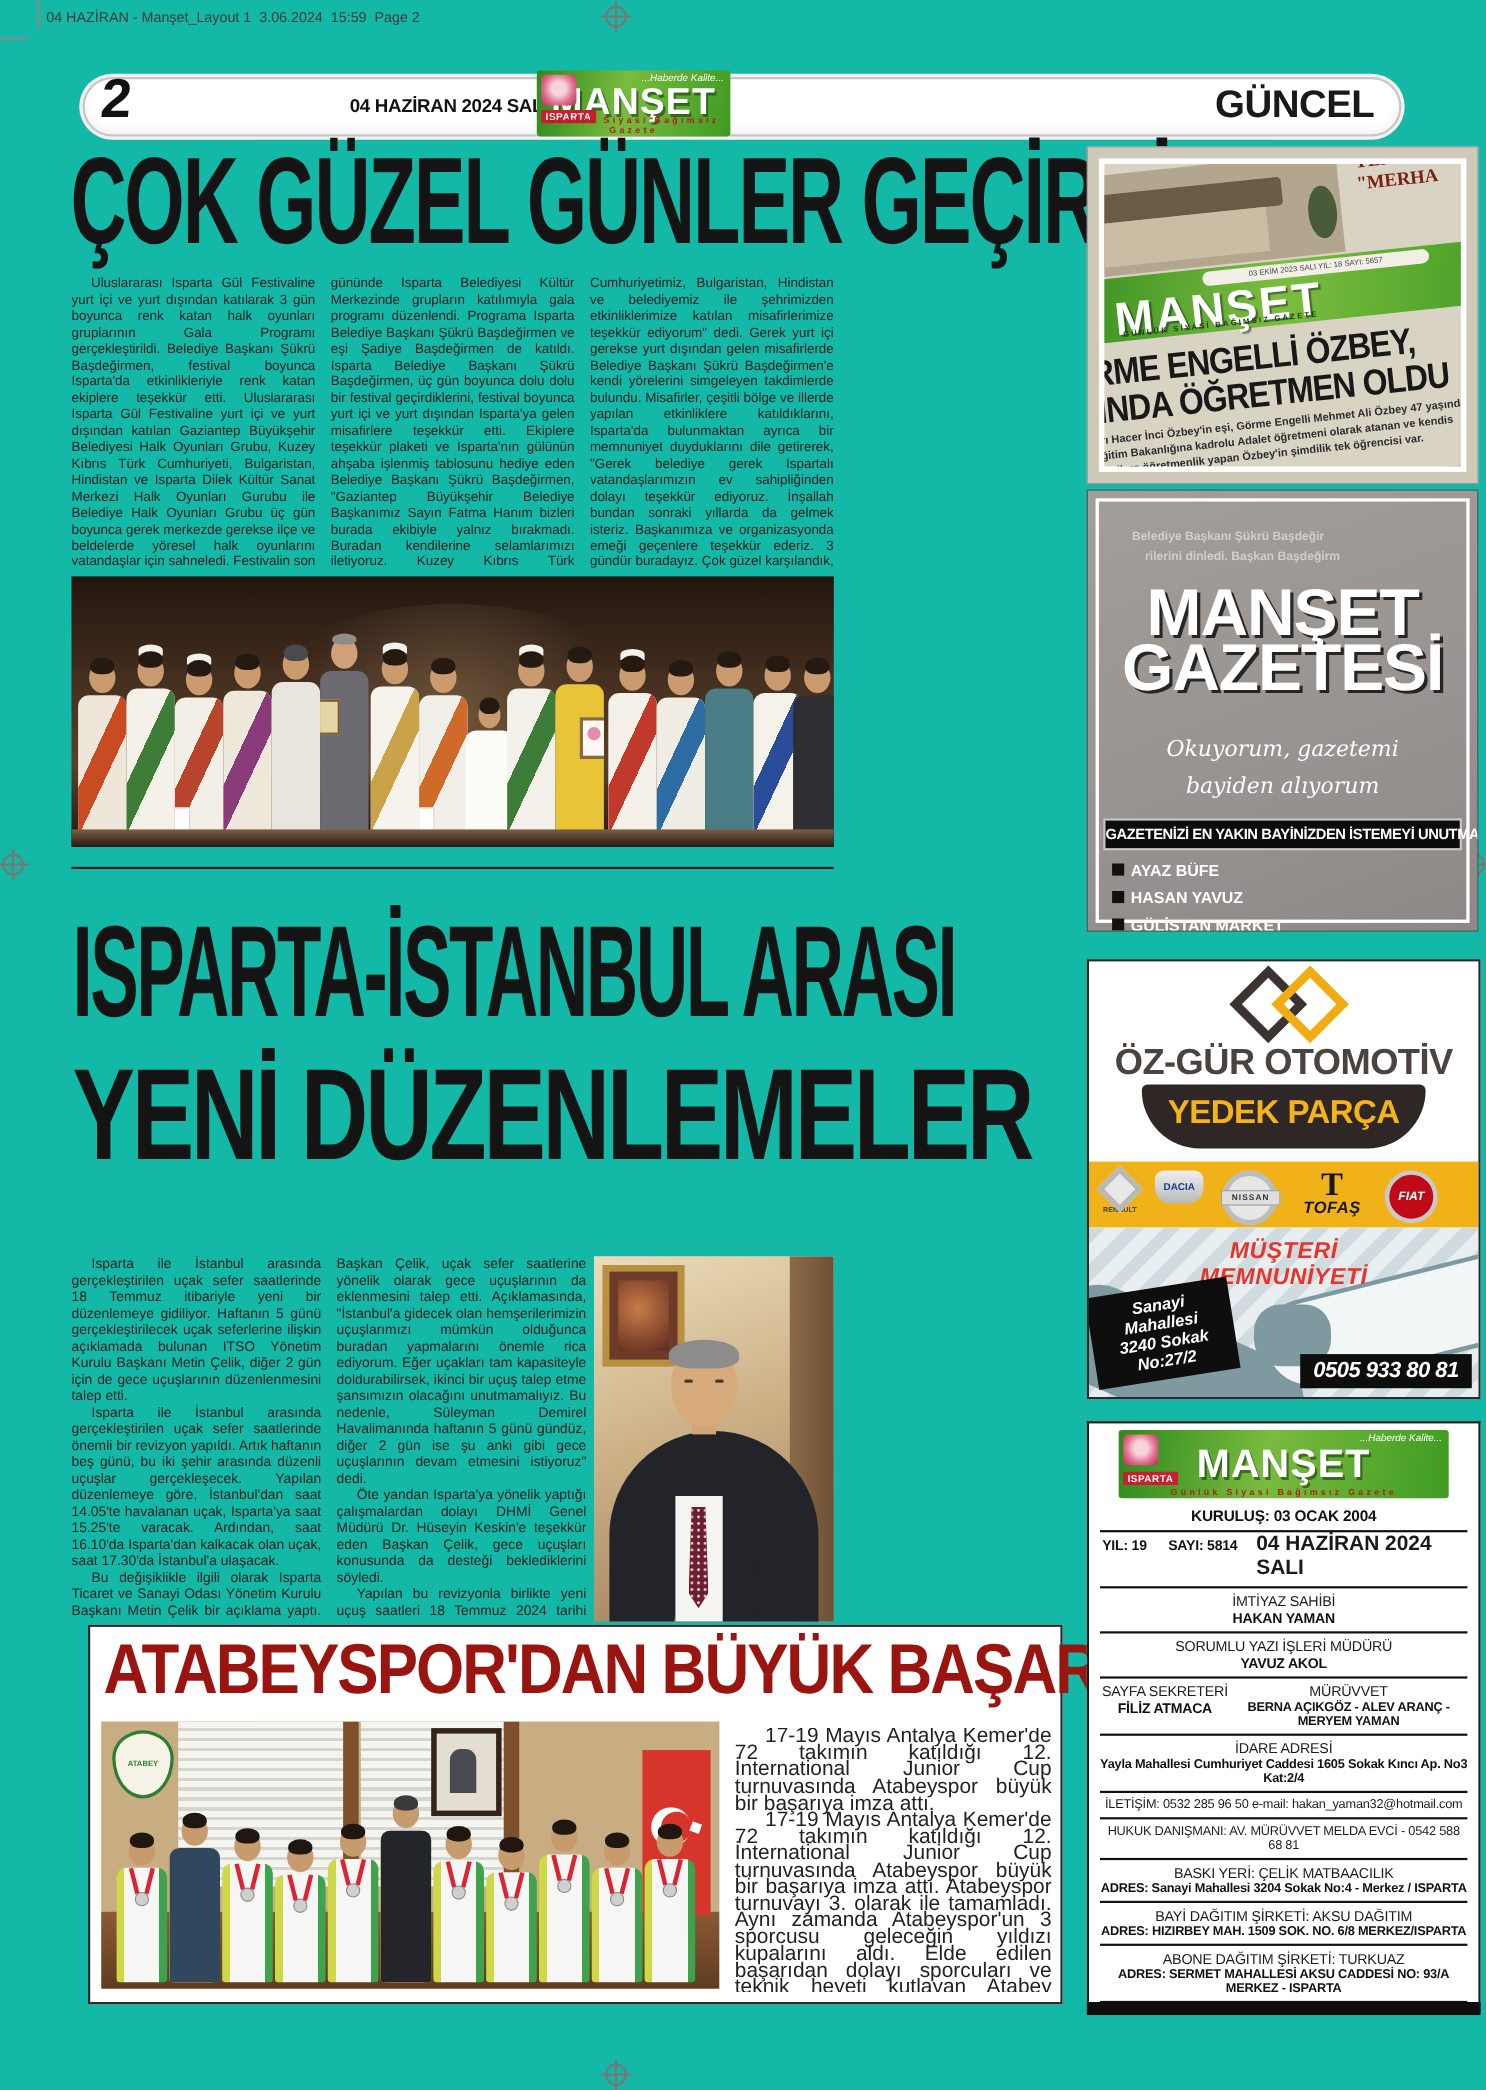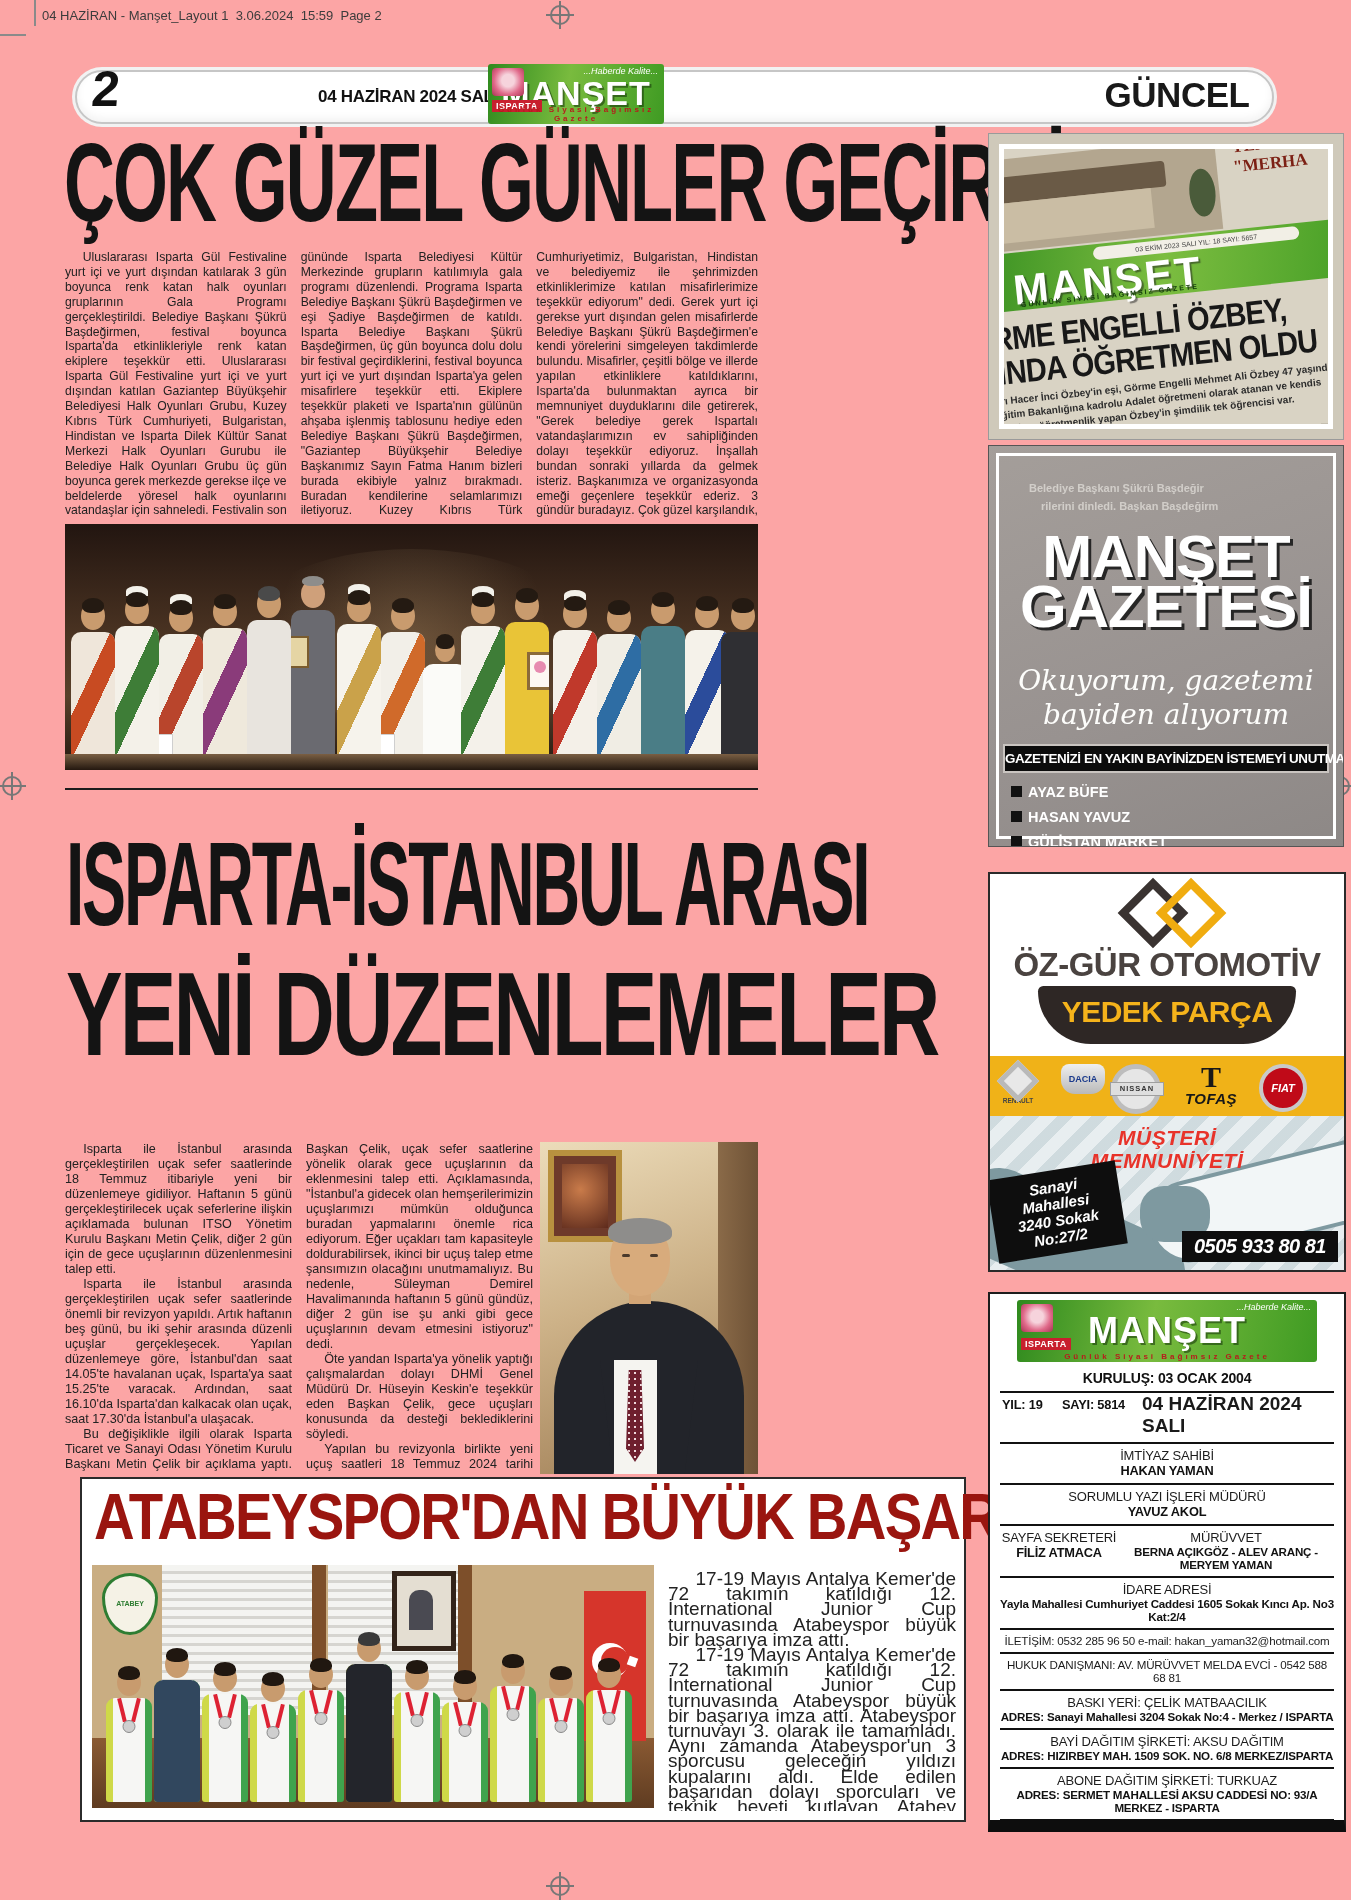--- a/index.html
+++ b/index.html
@@ -1,16 +1,16 @@
 <!DOCTYPE html>
 <html><head>
 <meta charset="utf-8">
 <style>
   html,body{margin:0;padding:0;background:#e9e9e9;}
-  #page{position:relative;width:1351px;height:1900px;margin:0 auto;background:#fca5a5;
+  #page{position:relative;width:1351px;height:1900px;margin:0 auto;background:#14b8a6;
         font-family:"Liberation Sans",sans-serif;color:#1a1a1a;overflow:hidden;}
   .abs{position:absolute;}
   
   .slug{left:42px;top:8px;font-size:13px;color:#3c3c3c;white-space:pre;}
   .cropv{left:34px;top:0;width:2px;height:26px;background:#8a8a8a;}
   .croph{left:0;top:34px;width:26px;height:2px;background:#8a8a8a;}
   .regmark{width:16px;height:16px;border:2px solid #777;border-radius:50%;}
   .regmark:before{content:"";position:absolute;left:50%;top:-6px;bottom:-6px;width:2px;background:#777;transform:translateX(-50%);}
   .regmark:after{content:"";position:absolute;top:50%;left:-6px;right:-6px;height:2px;background:#777;transform:translateY(-50%);}
   
@@ -128,21 +128,21 @@
            background:repeating-linear-gradient(0deg,#bdb7a8 0 2px,transparent 2px 7px);opacity:.7;}
   
   .bayi{left:988px;top:445px;width:354px;height:400px;background:linear-gradient(160deg,#a49e9a,#989290 60%,#8d8886);
         border:1px solid #555;overflow:hidden;}
   .bayi .wframe{position:absolute;inset:7px;border:3px solid #fff;}
   .bayi .ghost{position:absolute;font-size:11px;color:rgba(250,248,242,.55);white-space:nowrap;font-weight:bold;}
   .bayi .t1,.bayi .t2{position:absolute;left:0;right:0;text-align:center;color:#fff;font-weight:bold;
                       letter-spacing:-1px;font-size:60px;line-height:58px;
                       text-shadow:3px 3px 0 rgba(25,25,25,.9);}
   .bayi .slog{position:absolute;left:0;right:0;text-align:center;color:#fdfdfb;
-              font-family:"DejaVu Serif",serif;font-style:italic;font-size:28px;line-height:33px;}
+              font-family:"DejaVu Serif",serif;font-style:italic;font-size:20px;line-height:33px;}
   .bayi .bar{position:absolute;left:16px;right:16px;top:300px;height:25px;background:#0c0c0c;color:#fff;
              font-size:13.4px;font-weight:bold;text-align:center;line-height:25px;letter-spacing:-.4px;
              box-shadow:0 0 0 2px #c9c4c0;white-space:nowrap;}
   .bayi .vend{position:absolute;top:338px;width:160px;}
   .bayi .vend div{margin-bottom:9px;color:#fff;font-weight:bold;font-size:14.5px;white-space:nowrap;}
   .bayi .vend i{display:inline-block;width:11px;height:11px;background:#111;margin-right:6px;}
   
   .ozgur{left:988px;top:872px;width:354px;height:396px;background:#fff;border:2px solid #2a2a2a;overflow:hidden;}
   .ozgur .dia{position:absolute;top:14px;width:34px;height:34px;transform:rotate(45deg);}
   .ozgur .d1{left:138px;border:8px solid #3a3331;}
@@ -150,21 +150,21 @@
   .ozgur .nm{position:absolute;left:0;right:0;top:72px;text-align:center;font-size:33px;font-weight:bold;
              color:#4a4340;letter-spacing:-.5px;white-space:nowrap;}
   .ozgur .hood{position:absolute;left:48px;top:112px;width:258px;height:58px;background:#2e2725;
                border-radius:12px 12px 120px 120px;color:#f5b31b;font-weight:bold;font-size:30px;
                text-align:center;line-height:52px;letter-spacing:-.5px;}
   .ozgur .bband{position:absolute;left:0;right:0;top:182px;height:60px;background:#f0b218;}
   .ozgur .bl{position:absolute;top:8px;text-align:center;font-size:6.5px;font-weight:bold;color:#444;}
   .ozgur .ren{left:8px;width:40px;}
   .ozgur .ren i{display:block;margin:2px auto 1px;width:20px;height:20px;transform:rotate(45deg);
                 border:5px solid #b9b9b9;background:#e8e8e8;}
-  .ozgur .dac{left:67px;width:52px;}
+  .ozgur .dac{left:56px;width:52px;}
   .ozgur .dac i{display:block;margin:0 auto 1px;width:44px;height:30px;border-radius:8px 8px 14px 14px;
                 background:linear-gradient(180deg,#efefef,#b9b9b9);color:#1a3a8c;font-size:9px;font-weight:bold;
                 line-height:30px;font-style:normal;text-align:center;}
   .ozgur .nis{left:118px;width:56px;}
   .ozgur .nis i{display:block;margin:0 auto;width:40px;height:40px;border-radius:50%;border:5px solid #bdbdbd;
                 background:#e6e6e6;position:relative;}
   .ozgur .nis b{position:absolute;left:2px;top:18px;width:52px;height:12px;background:#dedede;border:1px solid #9f9f9f;
                 font-size:7.5px;line-height:11px;text-align:center;color:#333;letter-spacing:1px;}
   .ozgur .tof{left:186px;width:70px;color:#181818;}
   .ozgur .tof .tt{font-size:30px;font-weight:bold;line-height:26px;font-family:"Liberation Serif",serif;}

